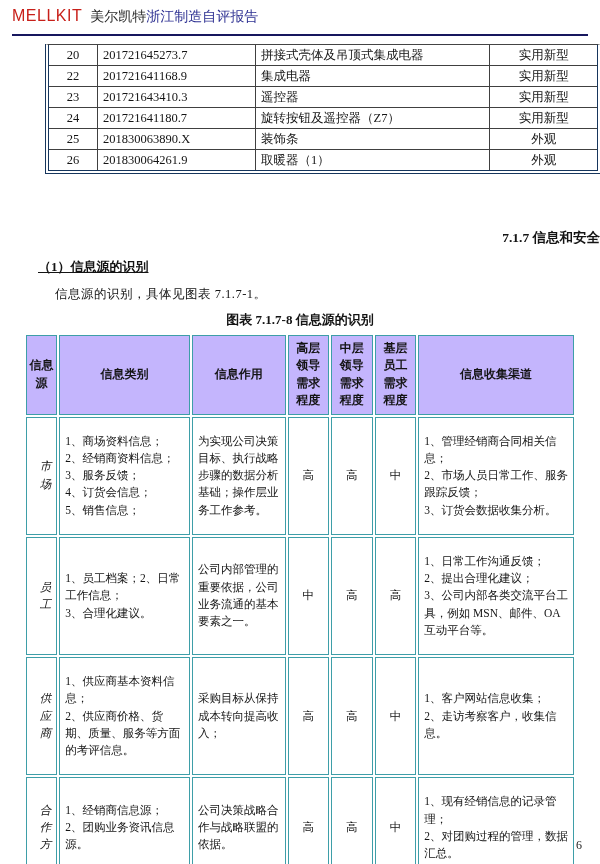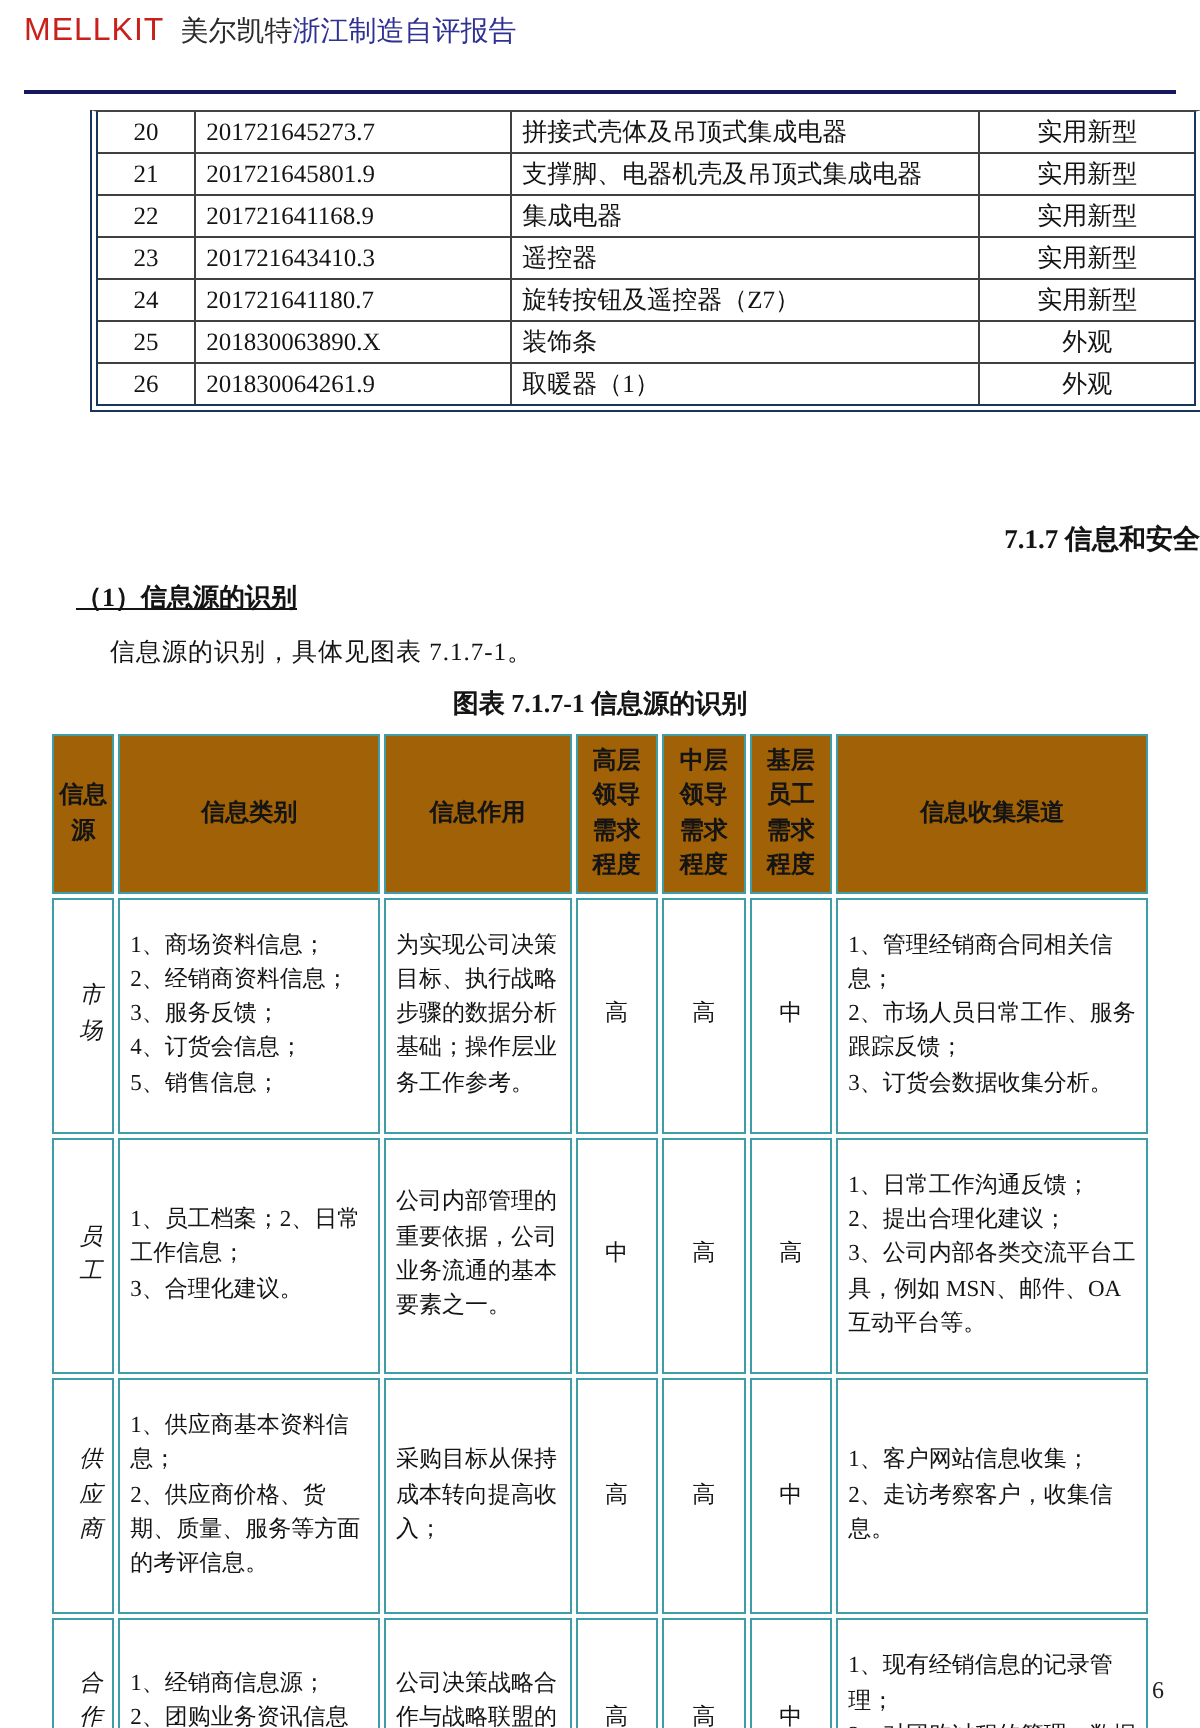--- a/index.html
+++ b/index.html
@@ -3,21 +3,21 @@
 <meta charset="utf-8">
 <style>
   html,body{margin:0;padding:0;}
   body{
     width:600px;height:864px;position:relative;overflow:hidden;
     background:#ffffff;color:#141414;
     font-family:"Liberation Serif","DejaVu Serif",serif;
   }
   
   .doc-header{
-    margin:7px 12px 0 12px;padding-bottom:20px;
+    margin:7px 12px 0 12px;padding-bottom:8px;
     border-bottom:2px solid #17175e;
     white-space:nowrap;
   }
   .brand{
     color:#c8201a;font-family:"Liberation Sans",sans-serif;
     font-size:16px;letter-spacing:.5px;
   }
   .title-dark{color:#2b2b2b;font-size:14px;margin-left:4px;}
   .title-blue{color:#2e3192;font-size:14px;}
 
@@ -45,21 +45,21 @@
   .info-table{
     margin:0 auto;width:552px;background:#fff;
     border-collapse:separate;border-spacing:2px;
     font-size:11.5px;
   }
   .info-table td{
     border:1px solid #3e9ea8;padding:15px 5px;vertical-align:middle;
     line-height:1.5;
   }
   .info-table td.th{
-    background:#a16207;font-weight:bold;text-align:center;
+    background:#c4b5fd;font-weight:bold;text-align:center;
     padding:4px 2px;font-size:12px;line-height:1.45;
   }
   .cell-list{white-space:pre-line;}
   .level{text-align:center;}
   .source-cell{text-align:right;line-height:1.6;padding:2px 1px;font-style:italic;}
 
   
   .body-para{
     margin:12px 20px 0 20px;font-size:13px;line-height:2;
     text-align:justify;text-indent:2.2em;letter-spacing:.4px;
@@ -84,26 +84,20 @@
         <col style="width:97px">
       </colgroup>
     <tbody>
       <tr>
         <td>20</td>
         <td>201721645273.7</td>
         <td>拼接式壳体及吊顶式集成电器</td>
         <td>实用新型</td>
       </tr>
       <tr>
-        <td>21</td>
-        <td>201721645801.9</td>
-        <td>支撑脚、电器机壳及吊顶式集成电器</td>
-        <td>实用新型</td>
-      </tr>
-      <tr>
         <td>22</td>
         <td>201721641168.9</td>
         <td>集成电器</td>
         <td>实用新型</td>
       </tr>
       <tr>
         <td>23</td>
         <td>201721643410.3</td>
         <td>遥控器</td>
         <td>实用新型</td>
@@ -126,21 +120,21 @@
         <td>取暖器（1）</td>
         <td>外观</td>
       </tr>
     </tbody>
   </table>
 </div>
 
 <div class="h-section">7.1.7 信息和安全</div>
 <div class="h-sub">（1）信息源的识别</div>
 <div class="para-intro">信息源的识别，具体见图表 7.1.7-1。</div>
-<div class="table-caption">图表 7.1.7-1 信息源的识别</div>
+<div class="table-caption">图表 7.1.7-8 信息源的识别</div>
 
 <table class="info-table">
   <colgroup>
     <col style="width:30px">
       <col style="width:126px">
       <col style="width:90px">
     <col style="width:40px">
       <col style="width:40px">
       <col style="width:40px">
       <col style="width:150px">

